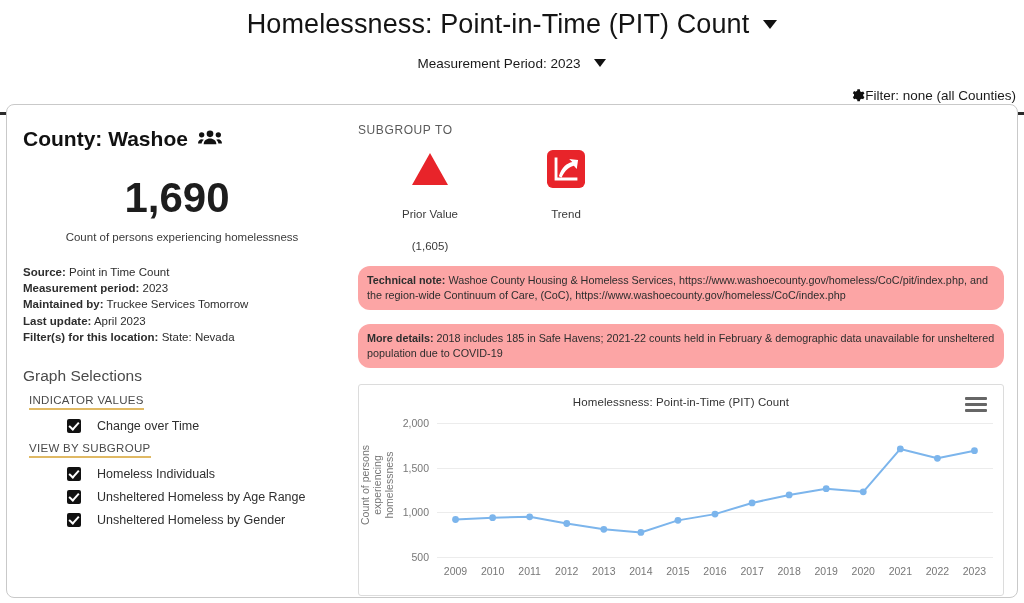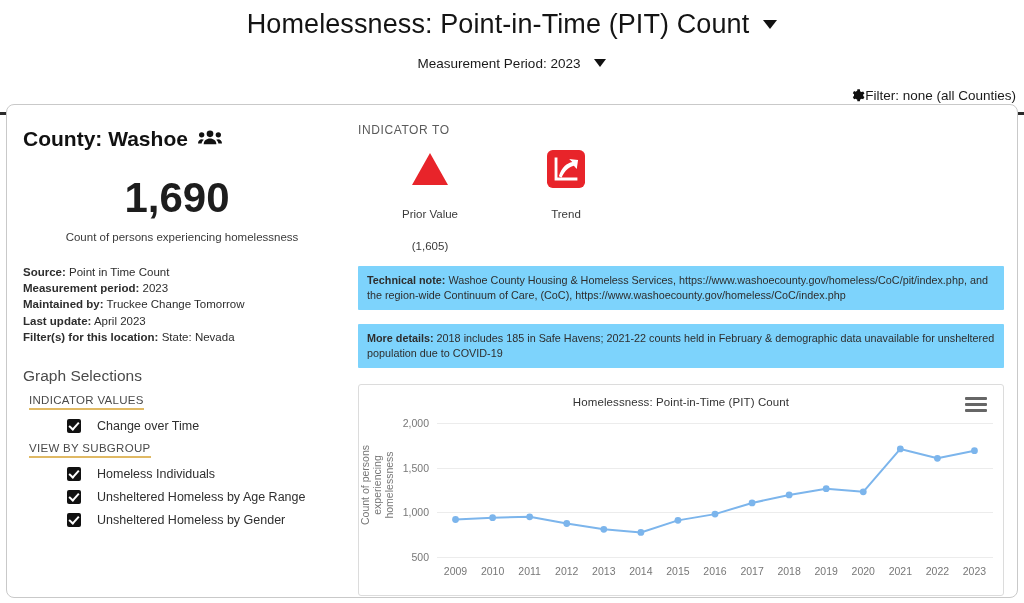--- a/index.html
+++ b/index.html
@@ -228,22 +228,22 @@
     color: #3a3a3a;
     margin-top: 19px;
   }
   .compare-sub {
     font-size: 11.5px;
     color: #3a3a3a;
     margin-top: 20px;
   }
 
   .note-box {
-    background: #7dd3fc;
-    border-radius: 1px;
+    background: #fca5a5;
+    border-radius: 12px;
     padding: 7px 9px;
     font-size: 10.8px;
     line-height: 15px;
     color: #2e2e2e;
   }
   #technical-note-box { margin-top: 14px; width: 646px; box-sizing: border-box; }
   #more-details-box { margin-top: 14px; width: 646px; box-sizing: border-box; }
   .note-key { font-weight: bold; }
 
   
@@ -378,21 +378,21 @@
         </svg>
       </span>
     </div>
 
     <div class="big-number">1,690</div>
     <div class="big-caption">Count of persons experiencing homelessness</div>
 
     <div class="meta-list">
       <div><span class="meta-key">Source:</span><span> Point in Time Count</span></div>
       <div><span class="meta-key">Measurement period:</span><span> 2023</span></div>
-      <div><span class="meta-key">Maintained by:</span><span> Truckee Change Tomorrow</span></div>
+      <div><span class="meta-key">Maintained by:</span><span> Truckee Services Tomorrow</span></div>
       <div><span class="meta-key">Last update:</span><span> April 2023</span></div>
       <div><span class="meta-key">Filter(s) for this location:</span><span> State: Nevada</span></div>
     </div>
 
     <div class="graph-sel-title">Graph Selections</div>
 
     <div class="sel-wrap">
       <div class="sel-section">INDICATOR VALUES</div>
     </div>
 
@@ -414,21 +414,21 @@
       <span class="check-label">Unsheltered Homeless by Age Range</span>
     </div>
     <div class="check-row">
       <span class="checkbox"></span>
       <span class="check-label">Unsheltered Homeless by Gender</span>
     </div>
   </div>
 
   <div class="right-panel">
 
-    <div class="compared-to">INDICATOR TO</div>
+    <div class="compared-to">SUBGROUP TO</div>
 
     <div class="compare-items">
 
       <div class="compare-item">
         <div class="compare-icon">
           <svg width="36" height="33" viewBox="0 0 36 33" aria-hidden="true">
             <path fill="#e8242a" d="M18 0 36 32H0zM18 10 27.5 27h-19z"></path>
           </svg>
         </div>
         <div class="compare-label">Prior Value</div>

